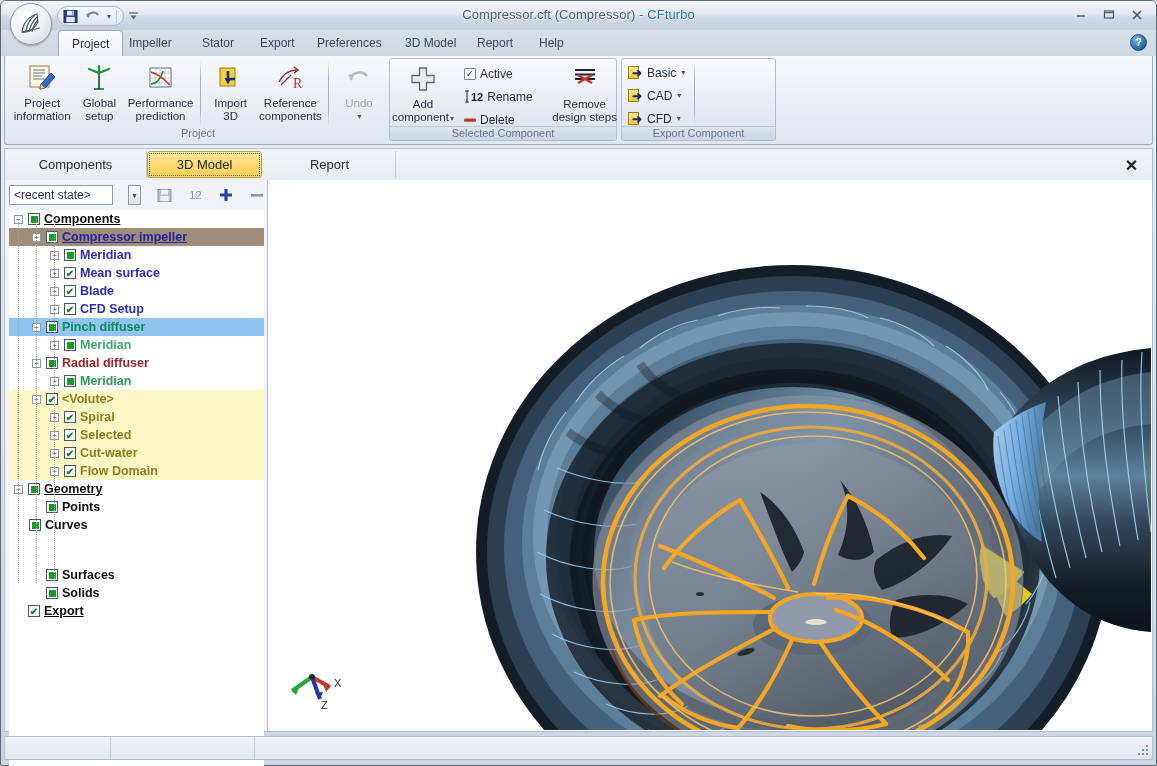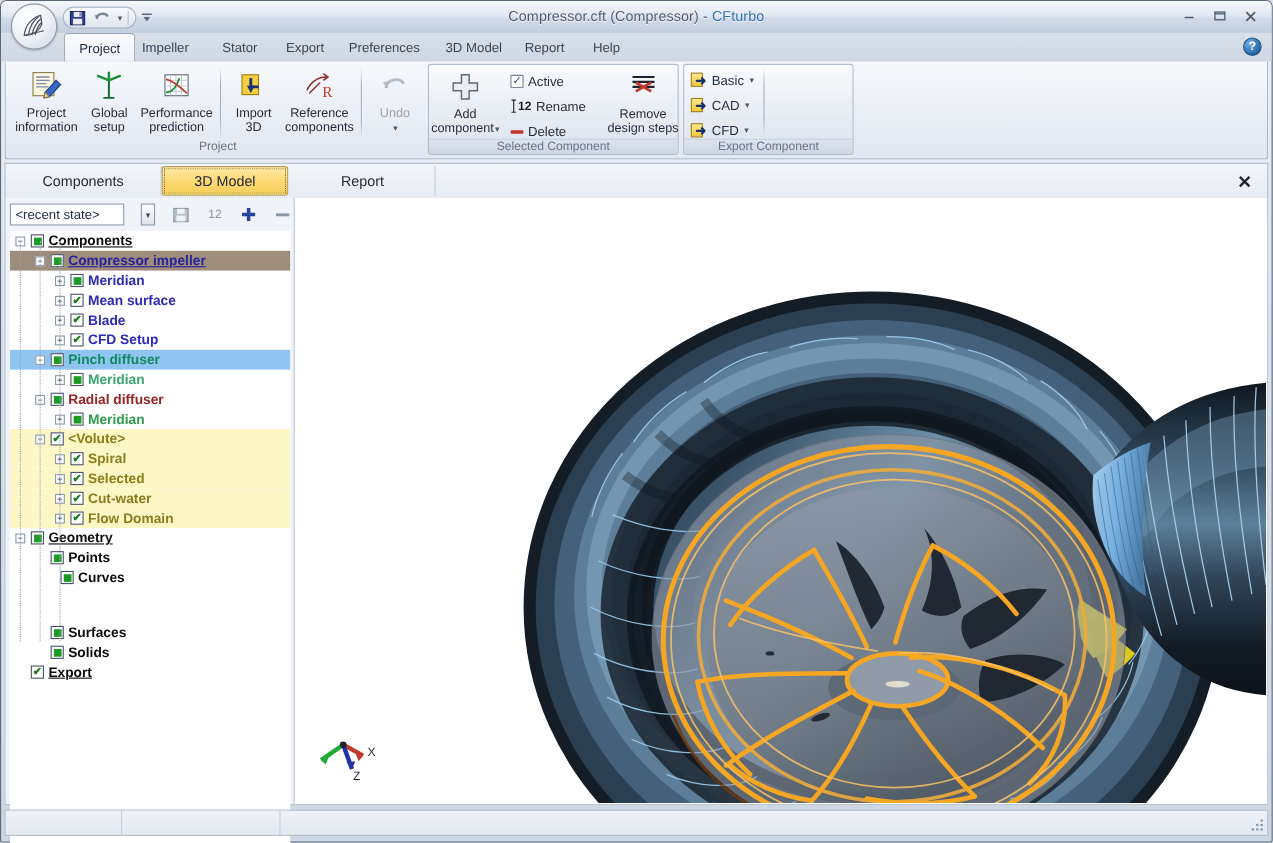--- a/index.html
+++ b/index.html
@@ -657,21 +657,21 @@
             </span>
             <span class="lbl uline" style="color: rgb(12, 12, 12);">Geometry</span>
           </div>
           <div class="trow" style="padding-left: 23px;">
             <span class="exp none"></span>
             <span class="cbox">
               <span class="fill"></span>
             </span>
             <span class="lbl" style="color: rgb(12, 12, 12);">Points</span>
           </div>
-          <div class="trow" style="padding-left: 32px;">
+          <div class="trow" style="padding-left: 6px;">
             <span class="exp none"></span>
             <span class="cbox">
               <span class="fill"></span>
             </span>
             <span class="lbl" style="color: rgb(12, 12, 12);">Curves</span>
           </div>
           <div class="trow" style="padding-left: 23px; margin-top: 32px;">
             <span class="exp none"></span>
             <span class="cbox">
               <span class="fill"></span>

